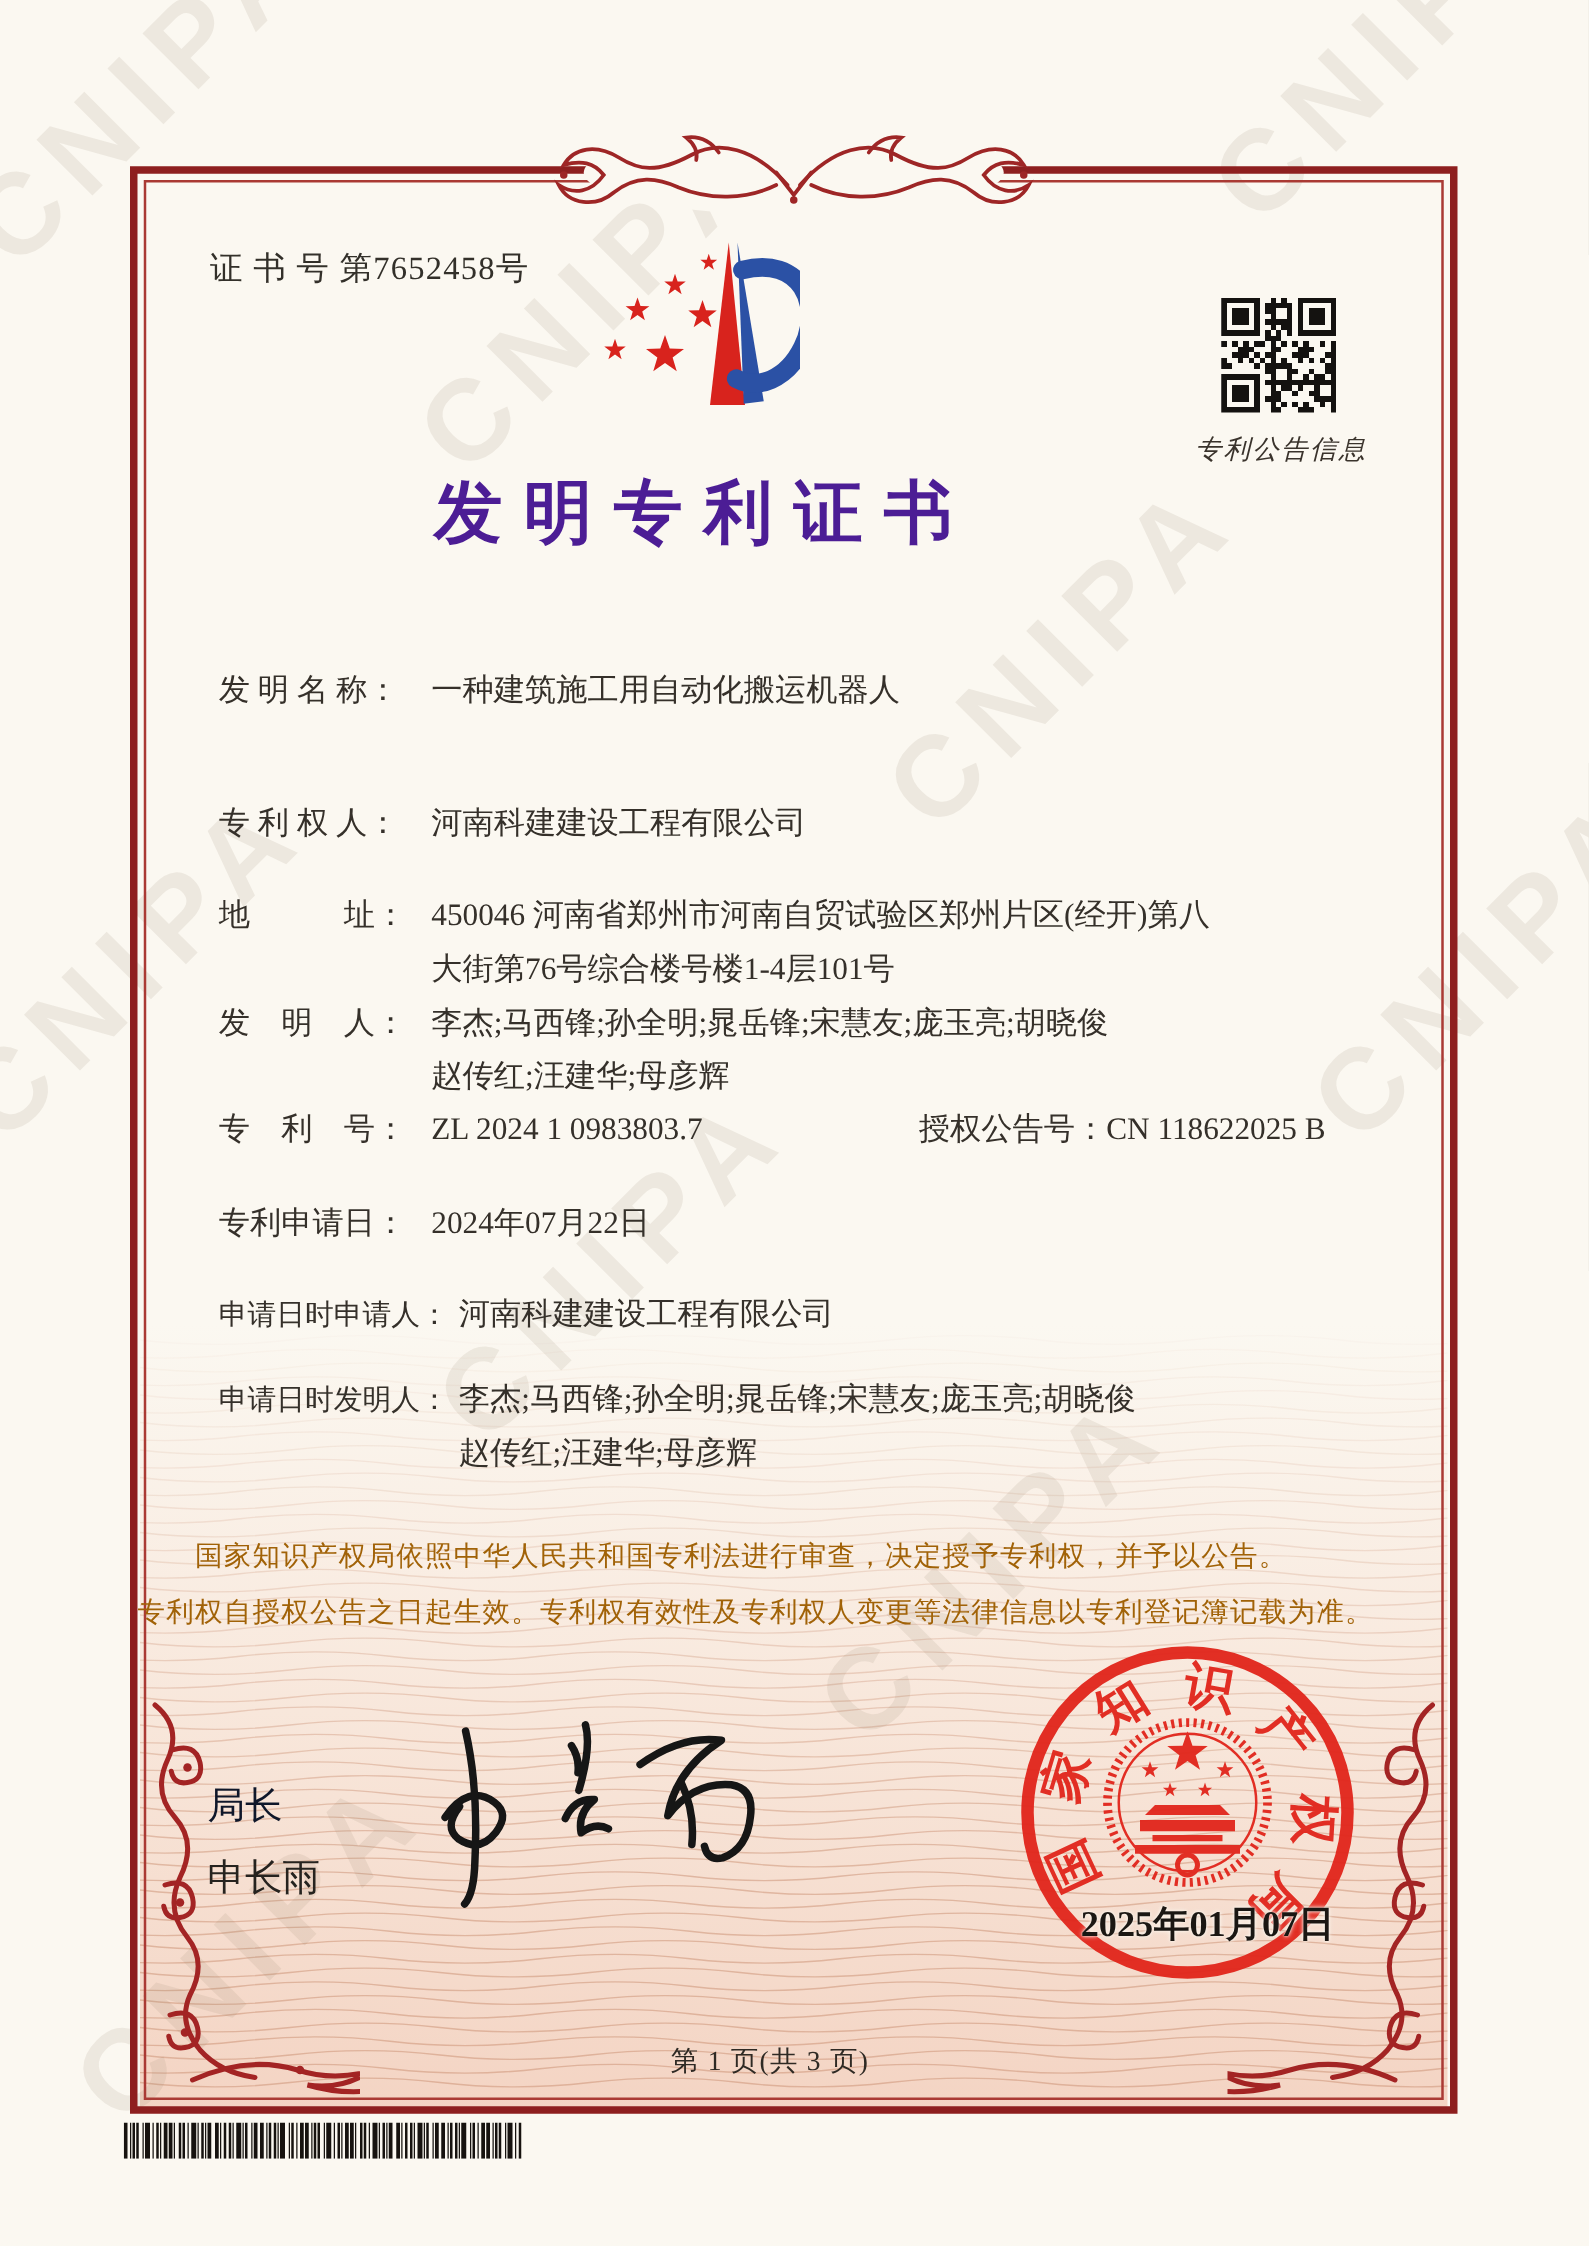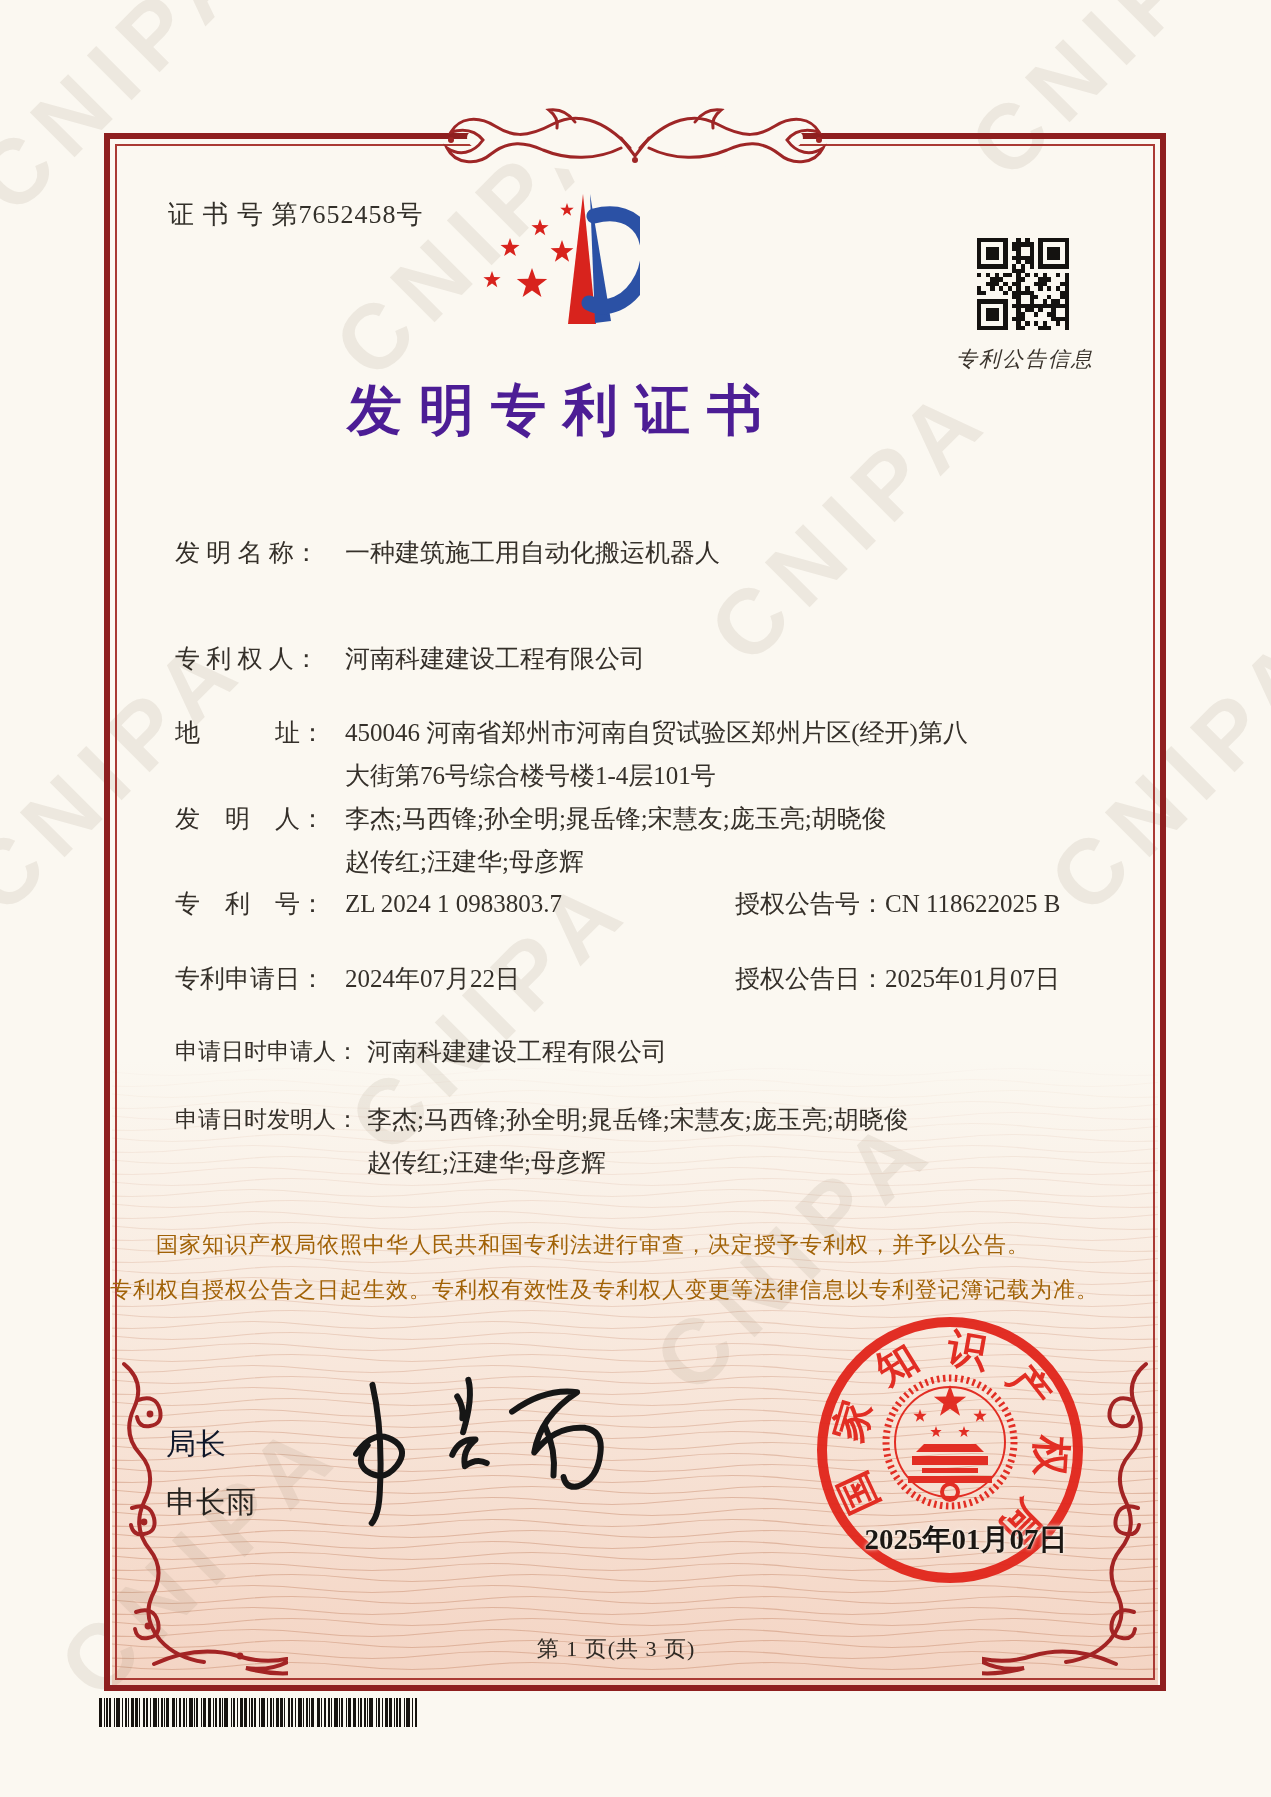--- a/index.html
+++ b/index.html
@@ -363,23 +363,20 @@
 赵传红;汪建华;母彦辉</span>
   </div>
   <div class="row" style="top:882px">
     <span class="flabel">专　利　号：</span><span class="fvalue">ZL 2024 1 0983803.7</span>
     <span class="col2">
       <span class="flabel2">授权公告号：</span><span class="fvalue">CN 118622025 B</span>
     </span>
   </div>
   <div class="row" style="top:957px">
     <span class="flabel">专利申请日：</span><span class="fvalue">2024年07月22日</span>
-    <span class="col2">
-      <span class="flabel2">授权公告日：</span><span class="fvalue">2025年01月07日</span>
-    </span>
   </div>
   <div class="row" style="top:1030px">
     <span class="flabel-l">申请日时申请人：</span><span class="fvalue">河南科建建设工程有限公司</span>
   </div>
   <div class="row" style="top:1098px">
     <span class="flabel-l">申请日时发明人：</span><span class="fvalue">李杰;马西锋;孙全明;晁岳锋;宋慧友;庞玉亮;胡晓俊
 赵传红;汪建华;母彦辉</span>
   </div>
 
   <p class="statement">　　国家知识产权局依照中华人民共和国专利法进行审查，决定授予专利权，并予以公告。

